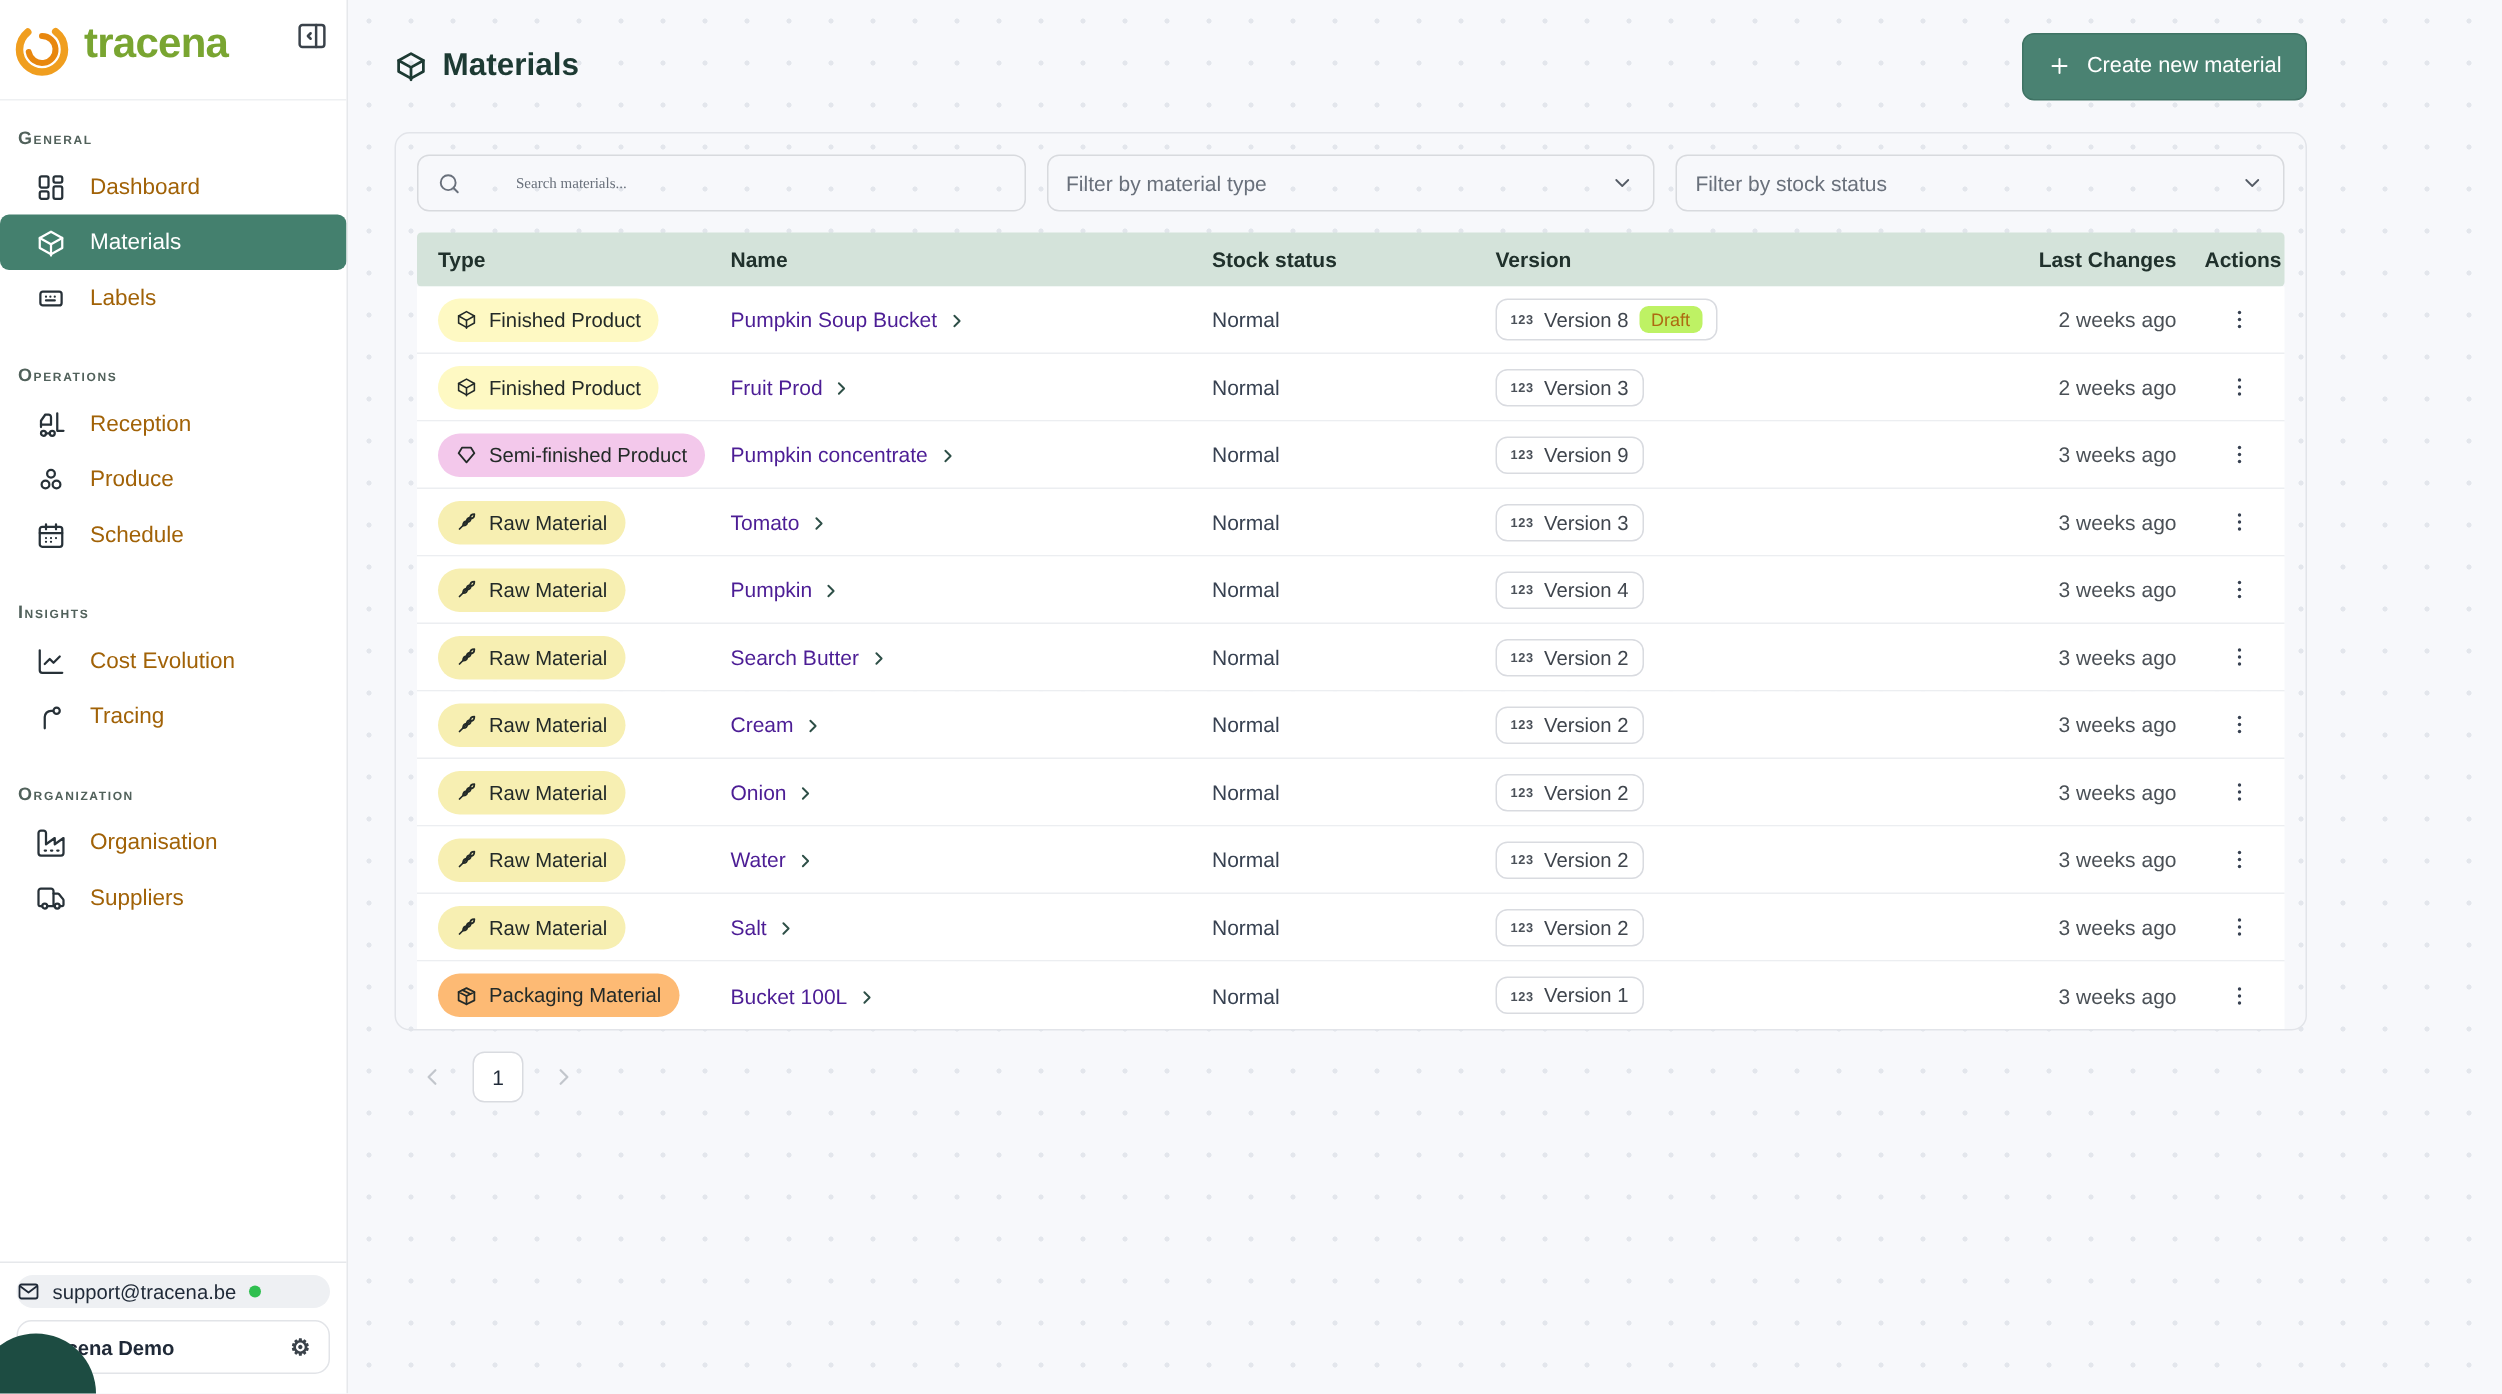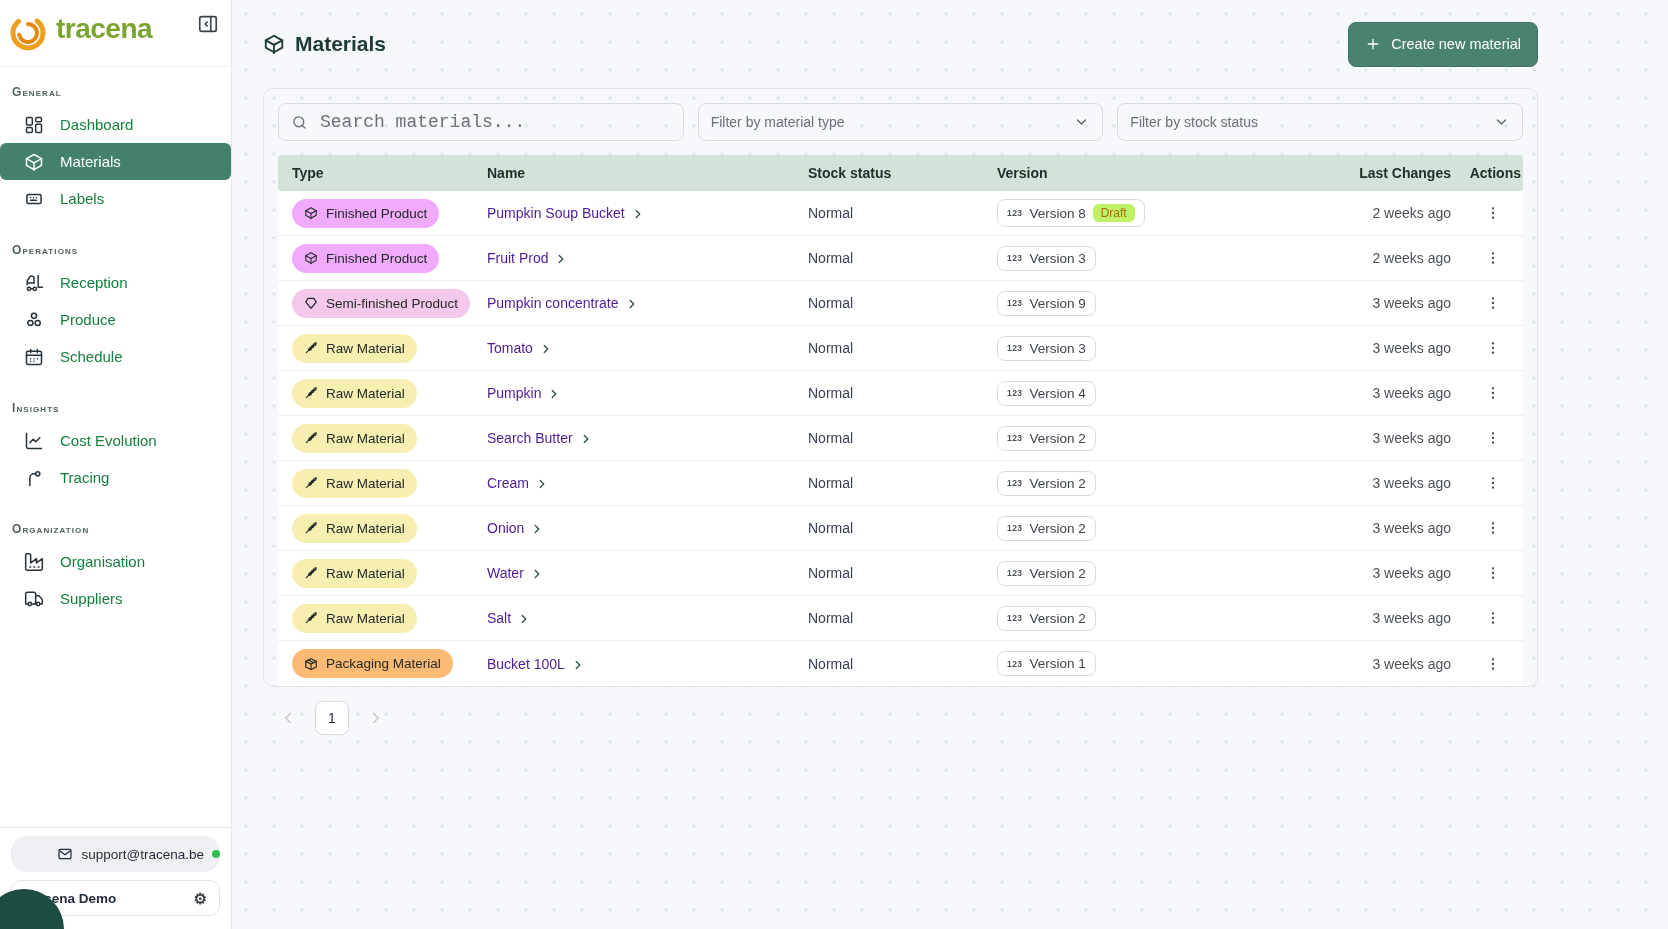--- a/index.html
+++ b/index.html
@@ -21,29 +21,29 @@
   .logo-text { font-size:28px; font-weight:600; color:#79a531; letter-spacing:-0.5px; margin-left:8px; flex:1; }
   .collapse-btn { width:22px; height:22px; color:#3a424a; cursor:pointer; }
   .nav { flex:1; padding-top:8px; overflow:hidden; }
   .nav-section { margin-bottom:16px; }
   .section-label {
     padding:10px 12px 7px; font-size:12px; font-weight:700; color:#51615b;
     font-variant:small-caps; letter-spacing:0.09em;
   }
   .nav-item {
     display:flex; align-items:center; gap:16px; height:37px; padding:0 12px 0 24px;
-    font-size:15px; color:#15803d; cursor:pointer; border-radius:6px;
+    font-size:15px; color:#a16207; cursor:pointer; border-radius:6px;
   }
   .nav-item .icn { width:20px; height:20px; color:#273138; }
   .nav-item.active { background:#44806e; color:#ffffff; font-weight:500; }
   .nav-item.active .icn { color:#ffffff; }
   .sidebar-footer { margin-top:auto; border-top:1px solid #e6e8eb; padding:8px 11px 13px; display:flex; flex-direction:column; gap:8px; }
   .support-pill {
-    background:#eef0f3; border-radius:16px; height:36px; display:flex; align-items:center;
-    justify-content:flex-end; gap:8px; font-size:13.5px; color:#1f2937; cursor:pointer;
+    background:#eef0f3; border-radius:16px; height:22px; display:flex; align-items:center;
+    justify-content:flex-start; gap:8px; font-size:13.5px; color:#1f2937; cursor:pointer;
   }
   .support-pill .icn { width:16px; height:16px; color:#1f2937; }
   .status-dot { width:8px; height:8px; border-radius:50%; background:#2fbf4f; }
   .workspace-box {
     border:1px solid #e2e4e8; border-radius:10px; height:36px; display:flex; align-items:center;
     justify-content:space-between; padding:0 12px; font-size:13.5px; font-weight:700; color:#1f2937;
     background:#fff; cursor:pointer;
   }
   .gear { font-size:15px; color:#3a424a; line-height:1; cursor:pointer; }
   .chat-bubble {
@@ -67,42 +67,42 @@
   }
   .create-btn .icn { width:16px; height:16px; color:#fff; }
   .card { margin-top:26px; border:1px solid #e2e4e9; border-radius:10px; padding:14px 14px 0; }
   .filters { display:flex; gap:14px; margin-bottom:14px; }
   .filter-ctl {
     flex:1; height:38px; border:1px solid #d8dade; border-radius:8px; background:transparent;
     display:flex; align-items:center; gap:10px; padding:0 12px; color:#69707b; font-size:14px;
   }
   .filter-ctl .icn { width:17px; height:17px; color:#69707b; flex:0 0 17px; }
   .search-input {
-    border:none; outline:none; background:transparent; flex:1; font-size:18px;
-    color:#374151; font-family:Liberation Mono, monospace;
+    border:none; outline:none; background:transparent; flex:1; font-size:10px;
+    color:#374151; font-family:Liberation Serif, serif;margin-left:24px;
   }
   .search-input::placeholder { color:#69707b; }
   .select-ctl { justify-content:space-between; cursor:pointer; }
   .select-ctl .chev { width:16px; height:16px; color:#555c66; }
   
   .thead, .trow { display:grid; grid-template-columns:209px 321px 189px 340px 1fr 72px; align-items:center; }
   .thead {
     background:#d4e3da; height:36px; font-size:14px; font-weight:700; color:#20312c; border-radius:3px;
   }
   .thead > div:first-child, .trow > div:first-child { padding-left:14px; }
   .col-right { text-align:right; }
   .th-actions { text-align:right; padding-right:2px; }
   .trow { height:45px; background:#ffffff; border-bottom:1px solid #eceef1; font-size:14px; color:#374151; }
   .trow:last-child { border-bottom:none; }
   .badge {
     display:inline-flex; align-items:center; gap:8px; height:29px; padding:0 12px;
     border-radius:15px; font-size:13.5px; color:#232a28; white-space:nowrap;
   }
   .badge .icn { width:14px; height:14px; color:#232a28; }
-  .badge.finished  { background:#f0abfc; }
+  .badge.finished  { background:#fef9c3; }
   .badge.semi      { background:#f3c8eb; }
   .badge.raw       { background:#f7efb2; }
   .badge.packaging { background:#fdba74; }
   .name-cell { display:inline-flex; align-items:flex-end; gap:6px; color:#4c1d95; cursor:pointer; }
   .name-cell .chev { width:14px; height:14px; color:#2e4f47; }
   .version-chip {
     display:inline-flex; align-items:center; gap:7px; border:1px solid #d9dbe0; background:#fff;
     border-radius:8px; padding:4px 9px; color:#3f454d; font-size:13.5px;
   }
   .digits123 { font-size:8.5px; font-weight:700; letter-spacing:0.4px; color:#4a5058; }

